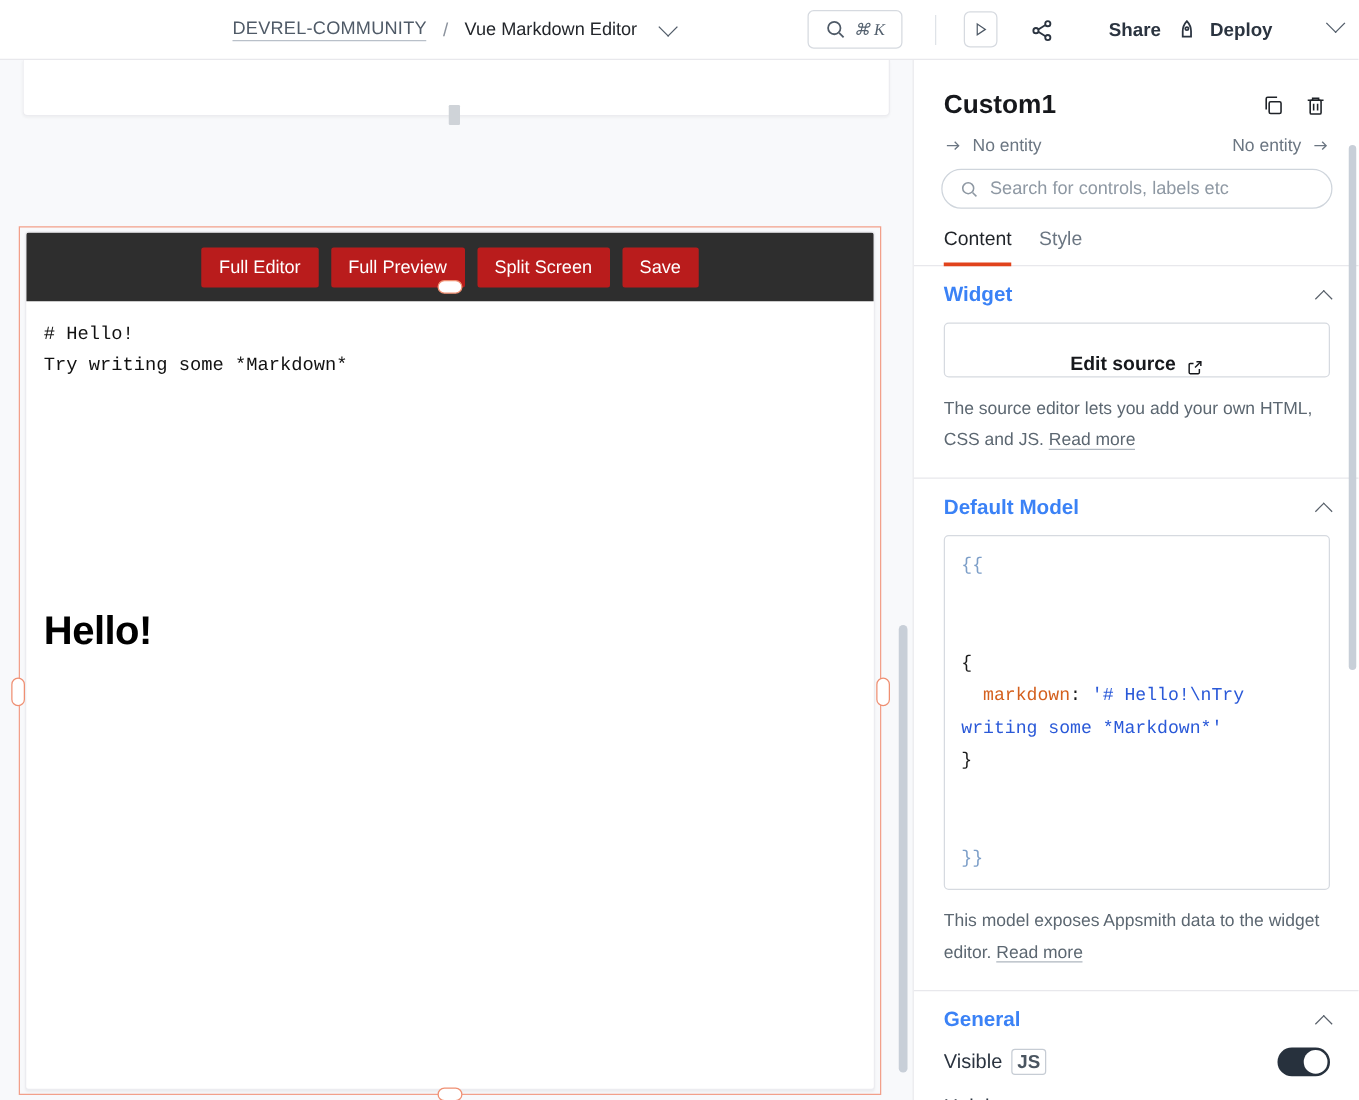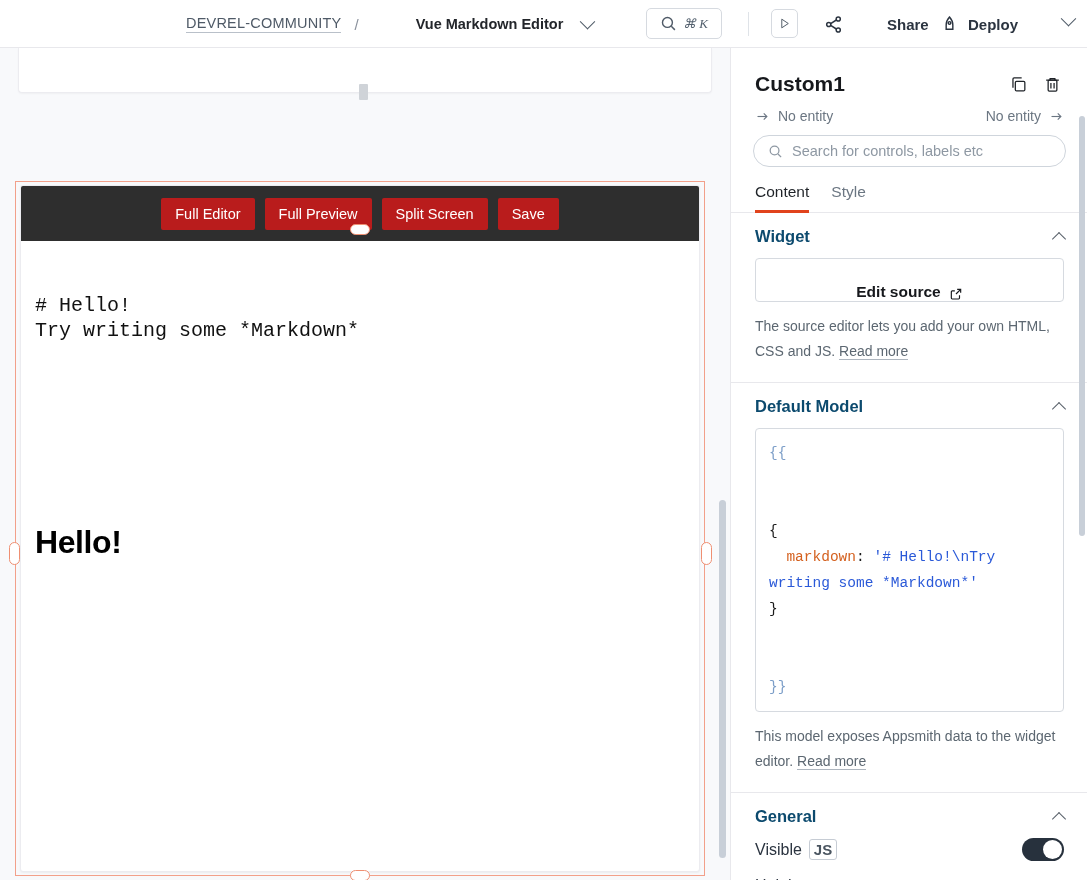--- a/index.html
+++ b/index.html
@@ -26,21 +26,21 @@
     display: flex; align-items: center; gap: 13px;
     font-size: 14.5px;
   }
   .crumb-org {
     color: #4f5a67; letter-spacing: .2px;
     border-bottom: 1px solid #b9c0c9;
     padding-bottom: 1px;
     cursor: pointer;
   }
   .crumb-sep { color: #8a919c; font-size: 15px; }
-  .crumb-page { color: #23262b; font-weight: 700; cursor: pointer; margin-left: 44px; }
+  .crumb-page { color: #23262b; font-weight: 400; cursor: pointer; }
   .chev {
     display: inline-block; width: 11px; height: 11px;
     border-right: 1.6px solid #4f5a67;
     border-bottom: 1.6px solid #4f5a67;
     transform: rotate(45deg) translate(-2px,-2px);
     margin-left: 6px;
   }
 
   .search-pill {
     position: absolute; left: 646px; top: 8px;
@@ -111,24 +111,24 @@
     display: flex; align-items: center; justify-content: center; gap: 10px;
   }
   .md-btn {
     background: #b91c1c; color: #ffffff;
     border: none; border-radius: 2px;
     padding: 8px 14px;
     font-size: 14.5px; font-family: "Liberation Sans", sans-serif;
     cursor: pointer;
   }
   .md-editor {
-    padding: 24px 14px 0 14px;
+    padding: 14px 14px 0 14px;
     font-family: "Liberation Mono", monospace;
-    font-size: 20px; line-height: 25px;
-    color: #111; white-space: pre; margin-top: 28px;
+    font-size: 15px; line-height: 25px;
+    color: #111; white-space: pre;
   }
   .md-preview { padding: 0 14px; margin-top: 182px; }
   .md-preview h1 {
     font-size: 32px; font-weight: 700; letter-spacing: -.4px;
     line-height: 1.1; color: #000;
   }
   .md-preview p { font-size: 17px; color: #000; margin-top: 4px; }
   .md-preview em { font-style: italic; }
 
   .badge {
@@ -205,21 +205,21 @@
     border-bottom: 3px solid transparent;
     margin-bottom: -1px;
   }
   .tab.active { color: #1f2328; border-bottom-color: #e1431c; }
 
   .section { border-bottom: 1px solid #e8e8ec; padding: 14px 24px 18px 24px; }
   .section-head {
     display: flex; align-items: center; justify-content: space-between;
     cursor: pointer; margin-bottom: 12px;
   }
-  .section-title { font-size: 16.5px; font-weight: 700; color: #0c4a6e; }
+  .section-title { font-size: 16.5px; font-weight: 700; color: #3b82f6; }
   .caret { width: 10px; height: 10px; border-left: 1.5px solid #58606a;
            border-top: 1.5px solid #58606a; transform: rotate(45deg); margin-bottom:-4px; }
 
   .edit-source-btn {
     width: 100%; height: 44px;
     border: 1px solid #d6dae0; border-radius: 4px;
     background: #fff; cursor: pointer;
     display: flex; align-items: flex-end; justify-content: center; gap: 8px;
     font-size: 15.5px; font-weight: 700; color: #16181c;
     font-family: "Liberation Sans", sans-serif;

